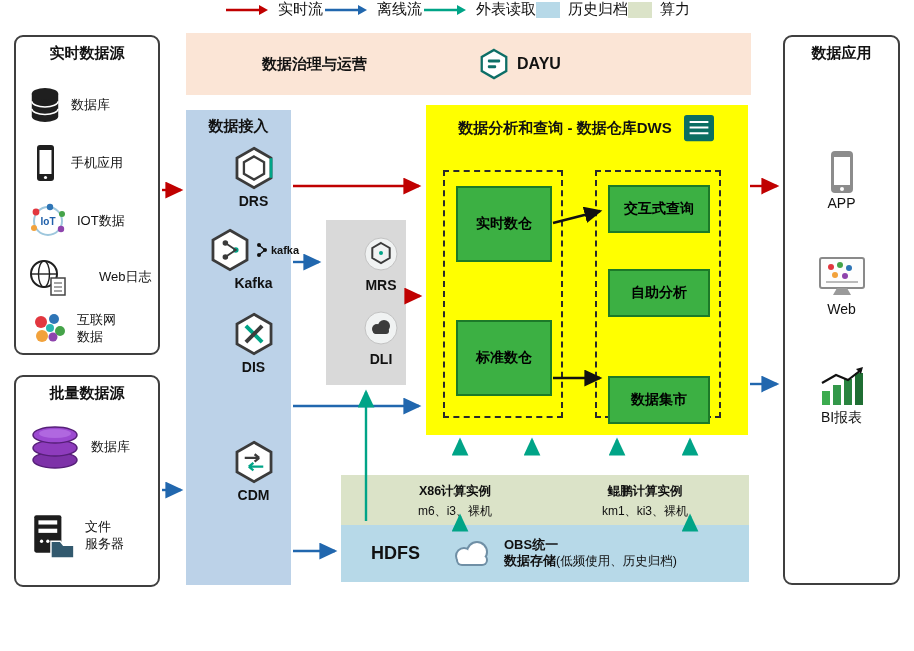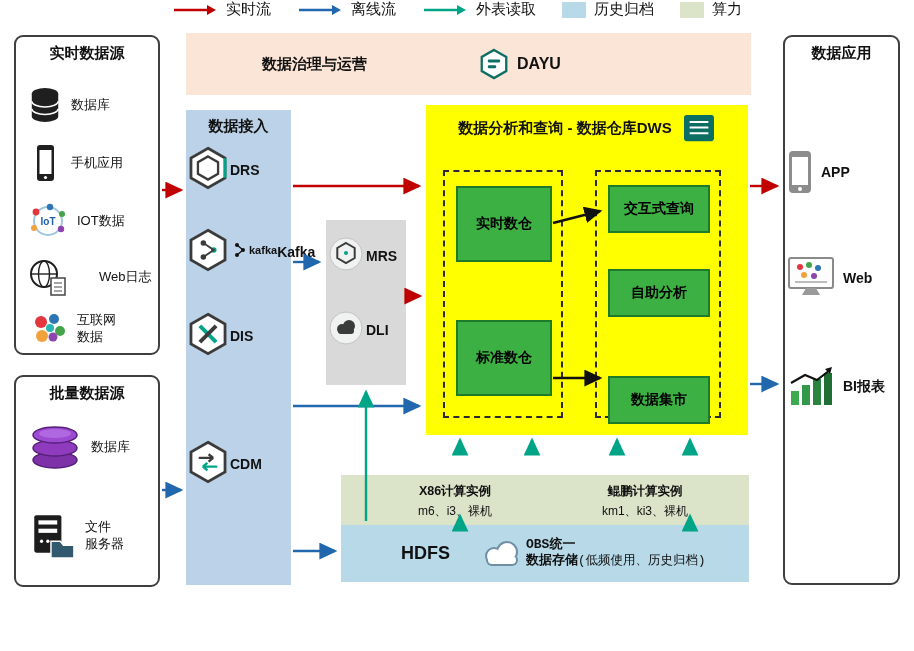--- a/index.html
+++ b/index.html
@@ -3,30 +3,30 @@
 <meta charset="utf-8">
 <style>
   html,body{margin:0;padding:0;background:#fff;}
   #page{position:relative;width:914px;height:651px;background:#fff;overflow:hidden;
         font-family:"Liberation Sans",sans-serif;color:#111;}
   .panel{position:absolute;background:#fff;border:2px solid #3f3f3f;border-radius:9px;box-sizing:border-box;}
   .ptitle{font-weight:bold;font-size:15px;text-align:center;margin-top:7px;}
   .srow{position:absolute;display:flex;align-items:center;gap:9px;left:12px;}
   .slabel{font-size:13px;line-height:1.3;white-space:pre-line;}
   .fillbox{position:absolute;box-sizing:border-box;}
-  .svc{position:absolute;left:0;width:100%;display:flex;flex-direction:row;align-items:center;}
+  .svc{position:absolute;left:15px;width:100%;display:flex;flex-direction:column;align-items:center;}
   .svc-label{font-weight:bold;font-size:14px;margin-top:3px;}
   .gbox{position:absolute;background:#3cb043;border:2px solid #1c7a28;display:flex;align-items:center;
         justify-content:center;font-weight:bold;font-size:14px;text-align:center;color:#000;box-sizing:border-box;}
   .dashed{position:absolute;border:2px dashed #2a2a2a;box-sizing:border-box;}
   .legend{position:absolute;left:0;top:613;width:100%;display:flex;justify-content:center;align-items:center;
-          gap:26px;font-size:15px;}
+          font-size:15px;}
   .lg{display:flex;align-items:center;gap:8px;}
   .sq{width:24px;height:16px;}
-  .appitem{position:absolute;left:0;width:100%;display:flex;flex-direction:row;align-items:center;gap:6px;font-weight:bold;}
+  .appitem{position:absolute;left:0;width:100%;display:flex;flex-direction:column;align-items:center;}
   .applabel{font-size:14px;}
   .iconwrap{display:flex;align-items:center;justify-content:center;}
 </style>
 </head>
 <body>
 
 <div id="page">
 
   <div class="panel" style="left:14px;top:35px;width:146px;height:320px;">
     <div class="ptitle">实时数据源</div>
@@ -265,36 +265,36 @@
       <div style="font-weight:bold;font-size:12.5px;">X86计算实例</div>
       <div style="font-size:12px;margin-top:3px;">m6、i3、裸机</div>
     </div>
     <div style="position:absolute;left:219px;top:8px;width:170px;text-align:center;">
       <div style="font-weight:bold;font-size:12.5px;">鲲鹏计算实例</div>
       <div style="font-size:12px;margin-top:3px;">km1、ki3、裸机</div>
     </div>
   </div>
 
   <div class="fillbox" style="left:341px;top:525px;width:408px;height:57px;background:#b7d9e8;display:flex;align-items:center;">
-    <span style="font-weight:bold;font-size:18px;margin-left:60px;">HDFS</span>
+    <span style="font-weight:bold;font-size:18px;margin-left:30px;">HDFS</span>
     <span class="iconwrap" style="margin-left:28px;">
       <svg width="48" height="36" viewBox="0 0 48 36">
           <g fill="#6f8fa5">
             <circle cx="16" cy="20" r="9"></circle>
             <circle cx="29" cy="16" r="11"></circle>
             <rect x="8" y="18" width="32" height="12" rx="6"></rect>
           </g>
           <g fill="#fff">
             <circle cx="16" cy="20" r="7"></circle>
             <circle cx="29" cy="16" r="9"></circle>
             <rect x="10" y="20" width="28" height="8" rx="4"></rect>
           </g>
         </svg>
     </span>
-    <span style="line-height:1.25;font-family:Liberation Mono, monospace;">
+    <span style="margin-left:8px;line-height:1.25;">
       <span style="display:block;font-weight:bold;font-size:13px;">OBS统一</span>
       <span style="display:block;font-size:13px;">
         <b>数据存储</b><span style="font-weight:normal;font-size:12.5px;">(低频使用、历史归档)</span>
       </span>
     </span>
   </div>
 
   <div class="panel" style="left:783px;top:35px;width:117px;height:550px;">
     <div class="ptitle">数据应用</div>
 

